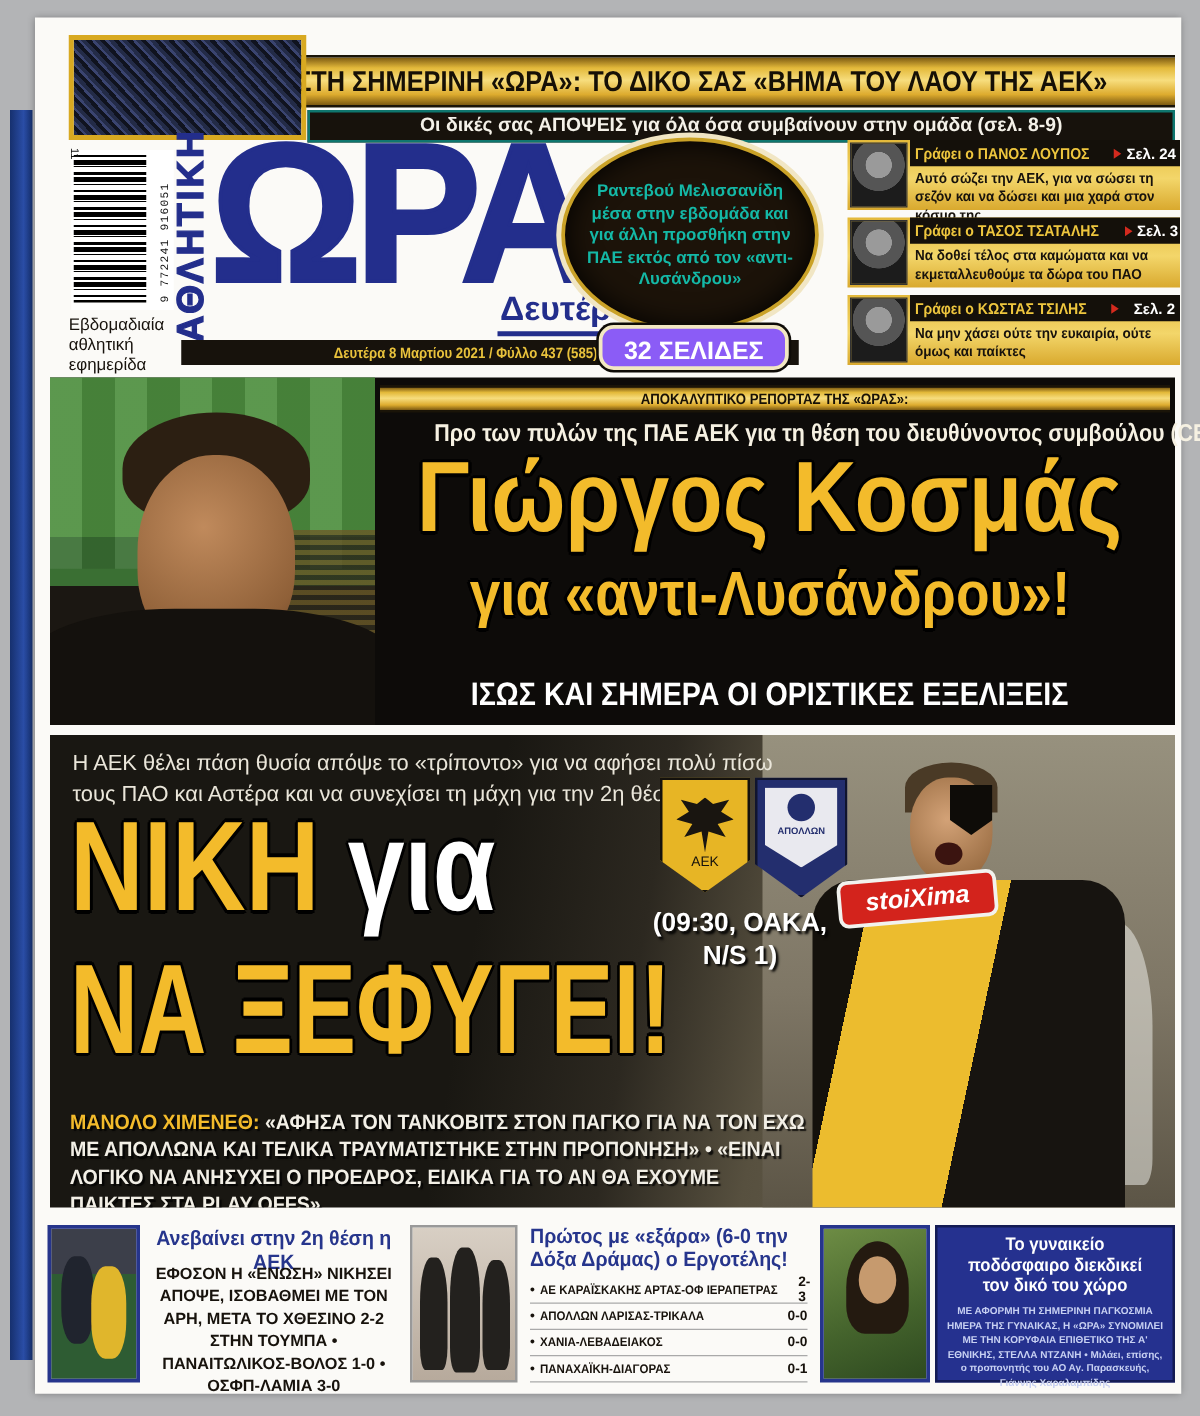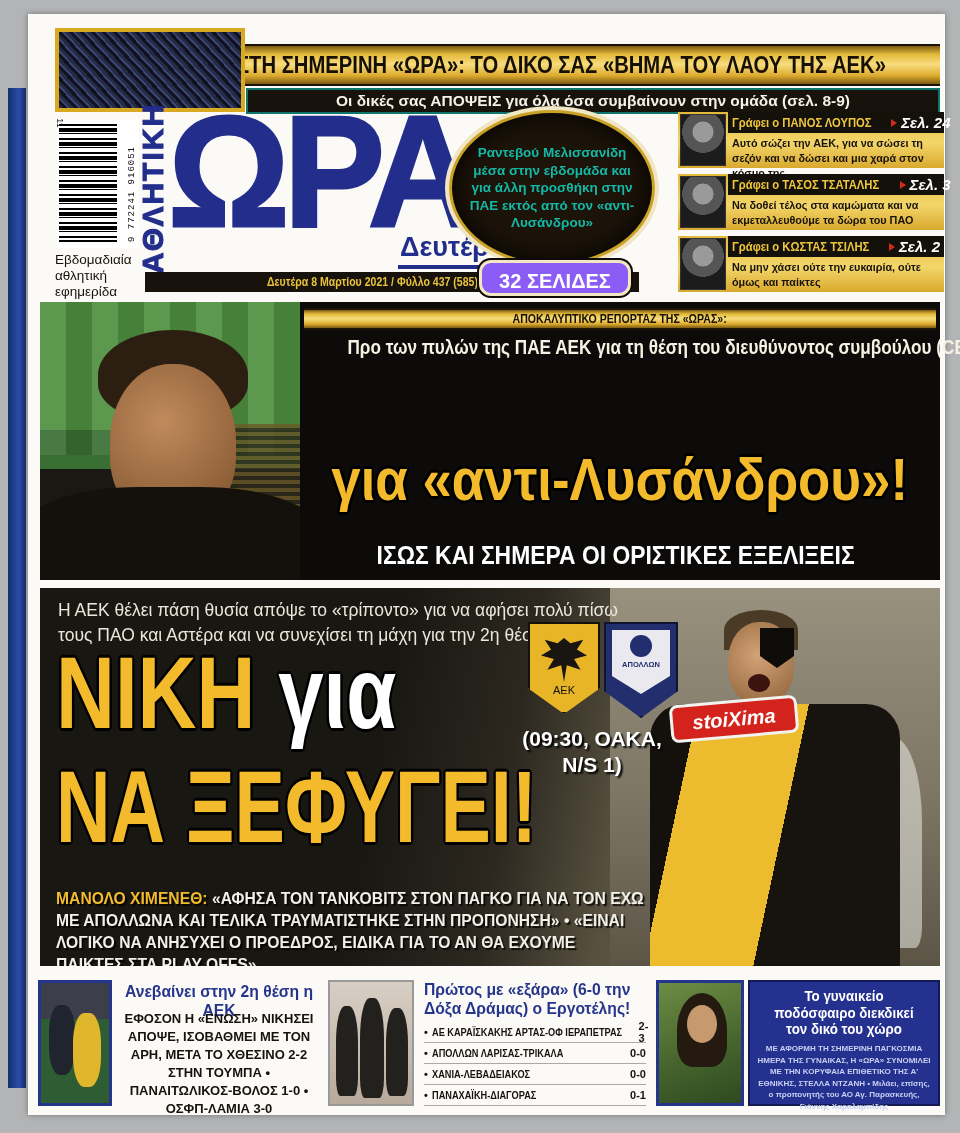--- a/index.html
+++ b/index.html
@@ -34,37 +34,37 @@
   .deyteras { left:398px; top:232px; color:#232e8c; font-weight:bold; font-size:27px; border-bottom:4px solid #232e8c; padding:0 6px 2px 2px; }
   .date-bar { left:145px; top:272px; width:494px; height:20px; background:#17120c; color:#e9c23c; font-weight:bold; font-size:12px; display:flex; align-items:center; justify-content:center; }
   .pages-badge { left:479px; top:260px; width:152px; height:36px; background:#8b5cf6; border:3px solid #f2e7c2; border-radius:12px; box-shadow:0 0 0 2px #0e0b07; color:#fff; font-weight:bold; font-size:20px; display:flex; align-items:flex-end; justify-content:center; z-index:5; }
   .bubble { left:449px; top:110px; width:206px; height:156px; background:#1c1309; border-radius:50%; border:3px solid #caa227; box-shadow:0 0 0 4px #f1e6c4, inset 0 0 24px #000; color:#14b8a6; font-weight:bold; font-size:13.5px; line-height:1.3; display:flex; align-items:center; justify-content:center; text-align:center; padding:14px 16px; }
 
   
   .colm { left:678px; width:266px; height:56px; background:linear-gradient(180deg,#e3b93a,#f3d66a 55%,#d9a92e); }
   .colm-photo { position:absolute; left:2px; top:2px; width:46px; height:52px; background:radial-gradient(circle at 50% 34%, #9a9a9a 0 26%, #555 27% 52%, #1c1c1c 53%); border:1px solid #333; }
   .colm-head { position:absolute; left:50px; top:0; right:0; height:21px; background:#14100a; display:flex; align-items:center; padding:0 4px; gap:4px; }
   .colm-byline { color:#eec63e; font-weight:bold; font-size:12.5px; white-space:nowrap; transform:scaleX(.9); transform-origin:left; }
-  .colm-ref { margin-left:auto; color:#fff; font-weight:bold; font-size:15px; white-space:nowrap;font-style:italic; }
+  .colm-ref { margin-left:auto; color:#fff; font-weight:bold; font-size:12px; white-space:nowrap; }
   .colm-arrow { width:0; height:0; border-left:6px solid #d42a1e; border-top:4px solid transparent; border-bottom:4px solid transparent; display:inline-block; }
   .colm-text { position:absolute; left:54px; top:24px; right:4px; color:#17120c; font-weight:bold; font-size:11.5px; line-height:1.3; transform:scaleX(.94); transform-origin:left; }
 
   
   .main-panel { left:40px; top:302px; width:900px; height:278px; background:#0d0b09; }
   .kosmas-photo { position:absolute; left:0; top:0; width:260px; height:278px; overflow:hidden; background:linear-gradient(180deg,#4e8f3f 0 46%,#3a6f33 46% 60%,#1b1712 60%); }
   .kosmas-photo .pitch { position:absolute; left:0; top:0; width:100%; height:55%; background:repeating-linear-gradient(90deg,rgba(255,255,255,.08) 0 26px,rgba(0,0,0,.10) 26px 52px); }
   .kosmas-photo .seats { position:absolute; right:0; top:44%; width:40%; height:30%; background:repeating-linear-gradient(0deg,#6a5a28 0 4px,#2d2a1c 4px 8px); opacity:.8; }
   .kosmas-photo .hair { position:absolute; left:58px; top:28px; width:150px; height:90px; border-radius:50% 50% 40% 40%; background:#2c1f12; }
   .kosmas-photo .face { position:absolute; left:70px; top:62px; width:126px; height:160px; border-radius:48% 48% 42% 42%; background:radial-gradient(circle at 42% 36%,#c08a5c,#8f6038 70%,#5e3c22); }
   .kosmas-photo .jacket { position:absolute; left:-20px; top:185px; width:300px; height:110px; border-radius:40% 40% 0 0; background:#14110d; }
   .kicker { position:absolute; left:264px; top:6px; right:4px; height:22px; display:flex; align-items:center; justify-content:center; color:#171006; font-weight:bold; font-size:12px; }
   .main-sub { position:absolute; left:264px; top:34px; right:4px; text-align:center; color:#f6f1e2; font-weight:bold; font-size:19.5px; }
   .gold-head { color:#f3bb2b; font-weight:bold; text-shadow:3px 0 #000,-3px 0 #000,0 3px #000,0 -3px #000,2px 2px #000,-2px -2px #000,2px -2px #000,-2px 2px #000; }
   .main-h1 { position:absolute; left:252px; top:56px; right:0; text-align:center; font-size:80px; line-height:1; }
-  .main-h2 { position:absolute; left:252px; top:148px; right:0; text-align:right; font-size:60px; line-height:1; }
+  .main-h2 { position:absolute; left:252px; top:148px; right:0; text-align:center; font-size:50px; line-height:1; }
   .main-foot { position:absolute; left:252px; top:238px; right:0; text-align:center; color:#fff; font-weight:bold; font-size:26px; }
 
   
   .match-panel { left:40px; top:588px; width:900px; height:378px; overflow:hidden; background:linear-gradient(100deg,#191712 0 38%,#2c2820 52%,#57503f 64%,#7b7362 78%,#8b olive); background:linear-gradient(100deg,#191712 0 38%,#2c2820 52%,#57503f 64%,#7b7362 100%); }
   .player-scene { position:absolute; right:0; top:0; width:330px; height:100%; background:linear-gradient(180deg,#97917e,#7e7665 55%,#5c5546); }
   .player-scene .ghost { position:absolute; right:18px; top:150px; width:70px; height:210px; border-radius:40% 40% 10% 10%; background:rgba(235,235,230,.55); }
   .player-scene .head { position:absolute; left:118px; top:34px; width:66px; height:84px; border-radius:46%; background:radial-gradient(circle at 45% 40%,#d3a277,#9c6f45 75%); }
   .player-scene .hair { position:absolute; left:114px; top:22px; width:74px; height:40px; border-radius:50% 50% 0 0; background:#4a3а26; background:#4a3a26; }
   .player-scene .mouth { position:absolute; left:138px; top:86px; width:22px; height:18px; border-radius:50%; background:#3b1410; }
   .player-scene .torso { position:absolute; left:40px; top:116px; width:250px; height:262px; border-radius:34px 34px 0 0; background:linear-gradient(102deg,#14110c 0 16%,#ecbc2e 16% 52%,#171410 52% 100%); }
@@ -179,20 +179,23 @@
       <div class="hair"></div>
       <div class="face"></div>
       <div class="jacket"></div>
     </div>
     <div class="kicker gold-strip">
       <span class="cond">ΑΠΟΚΑΛΥΠΤΙΚΟ ΡΕΠΟΡΤΑΖ ΤΗΣ «ΩΡΑΣ»:</span>
     </div>
     <div class="main-sub">
       <span class="cond">Προ των πυλών της ΠΑΕ ΑΕΚ για τη θέση του διευθύνοντος συμβούλου (CEO)</span>
     </div>
+    <div class="main-h1 gold-head">
+      <span class="cond">Γιώργος Κοσμάς</span>
+    </div>
     <div class="main-h2 gold-head">
       <span class="cond">για «αντι-Λυσάνδρου»!</span>
     </div>
     <div class="main-foot">
       <span class="cond">ΙΣΩΣ ΚΑΙ ΣΗΜΕΡΑ ΟΙ ΟΡΙΣΤΙΚΕΣ ΕΞΕΛΙΞΕΙΣ</span>
     </div>
   </div>
 
   <div class="abs match-panel">
     <div class="player-scene">

